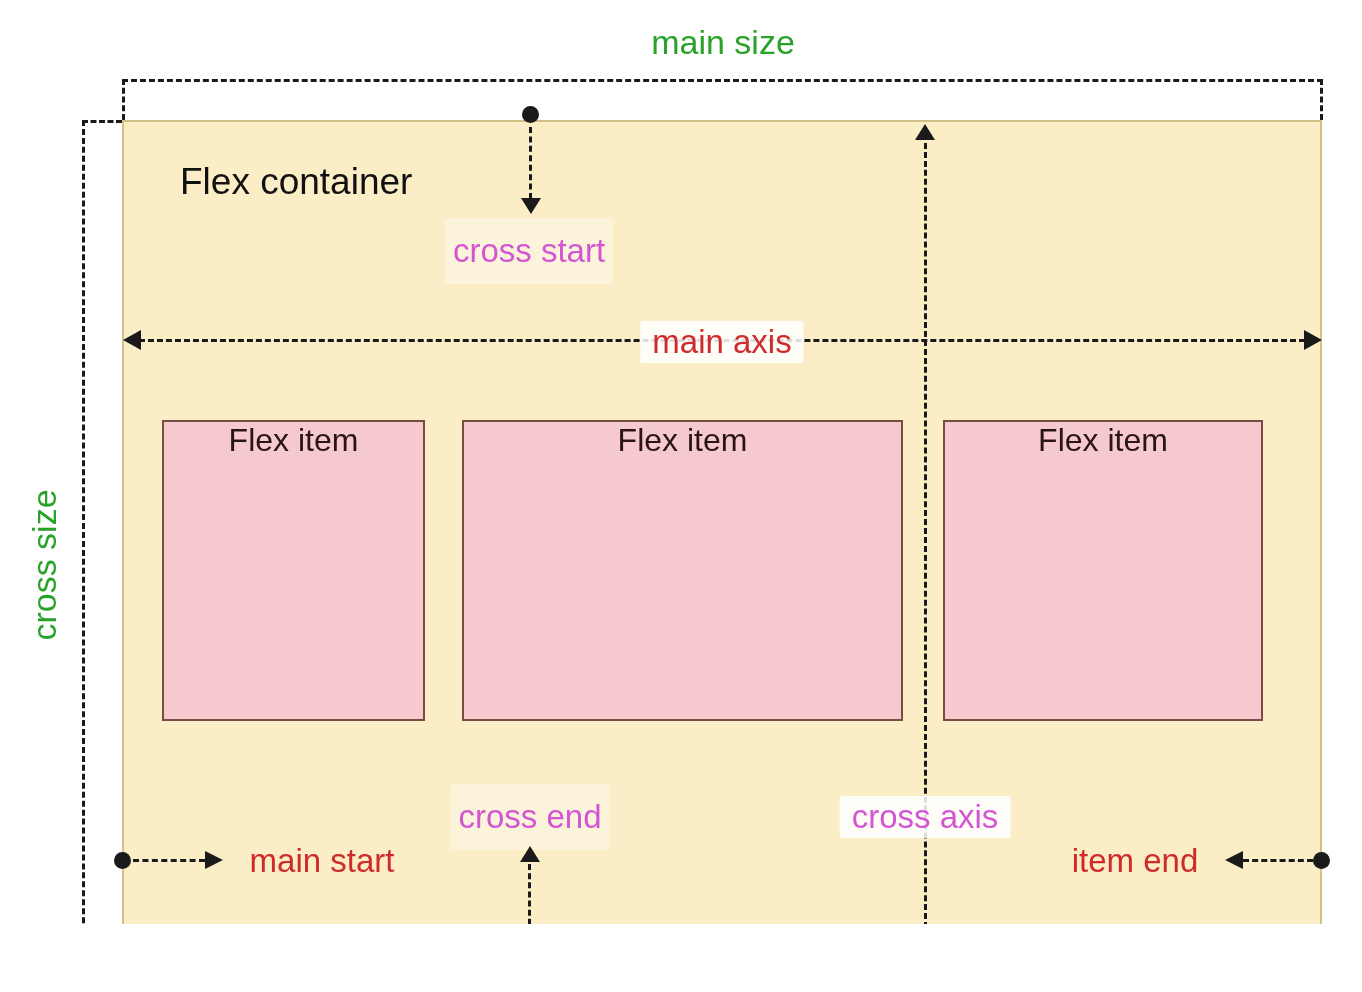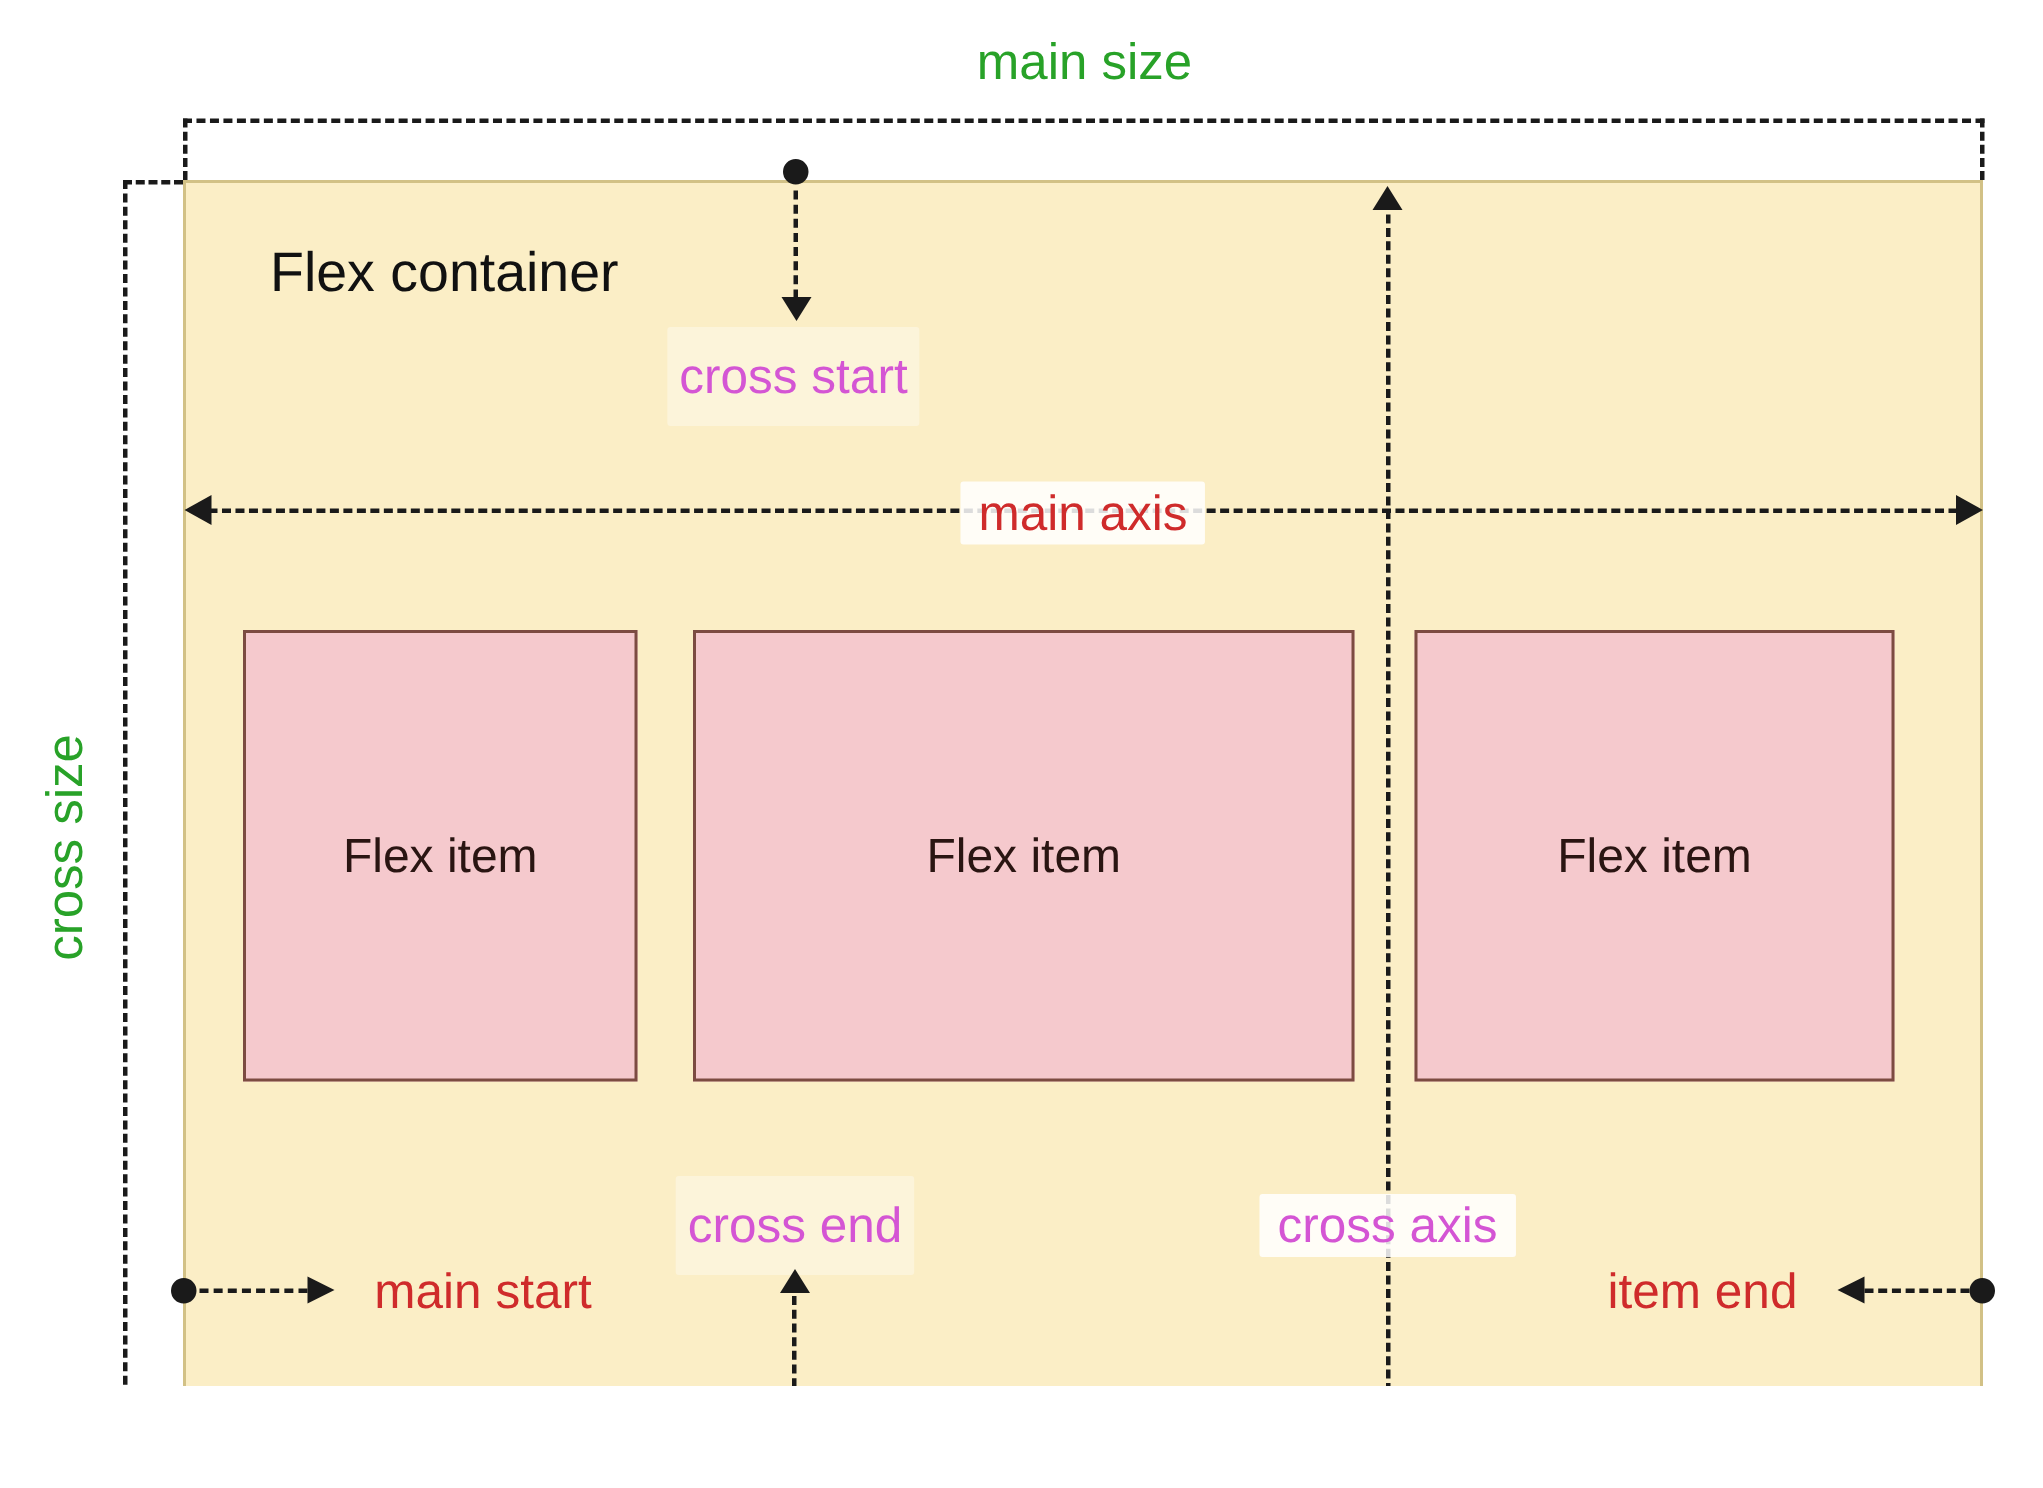--- a/index.html
+++ b/index.html
@@ -114,21 +114,21 @@
   .ah-cross-axis-up    { left: 915px;  top: 124px; }
   .ah-cross-axis-down  { left: 915px;  top: 928px; }
   .ah-main-start       { left: 205px;  top: 851px; border-top-width: 9px; border-bottom-width: 9px; }
   .ah-main-end         { left: 1225px; top: 851px; border-top-width: 9px; border-bottom-width: 9px; }
 
   
   .flex-item {
     background: var(--item-bg, #f5c9cd);
     border: 2px solid var(--item-border, #7c4b41);
     box-sizing: border-box;
-    display: flex; align-items: center; justify-content: center;
+    display: flex; justify-content: center;
     font-size: 32px;
     color: var(--item-text, #2a1512);
   }
   .item-1 { left: 162px; top: 420px; width: 263px; height: 301px; }
   .item-2 { left: 462px; top: 420px; width: 441px; height: 301px; }
   .item-3 { left: 943px; top: 420px; width: 320px; height: 301px; }
 
   
   .watermark {
     left: 1194px; top: 958px;

